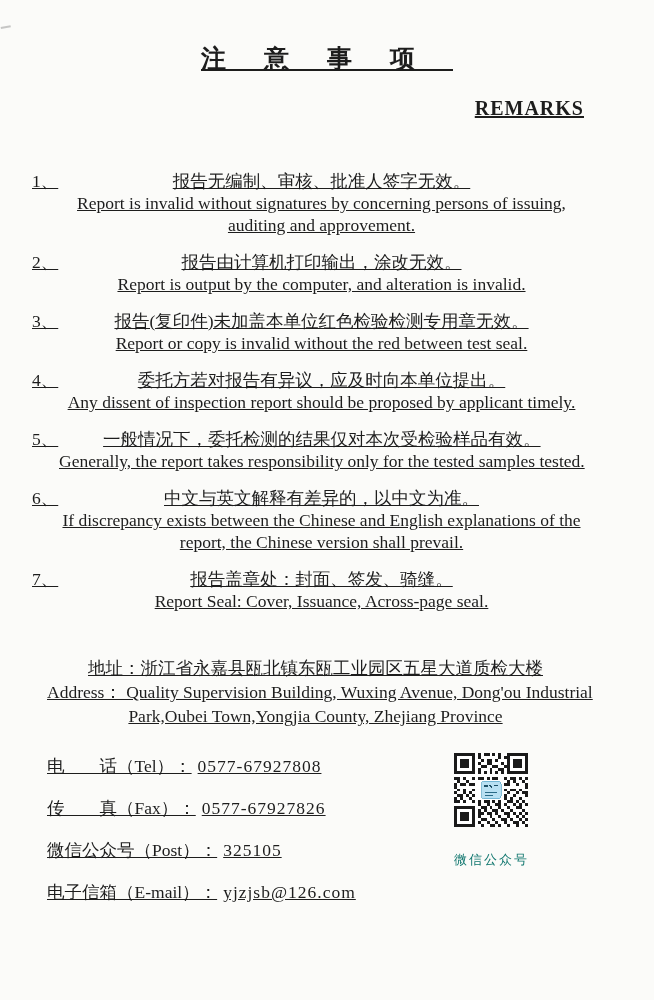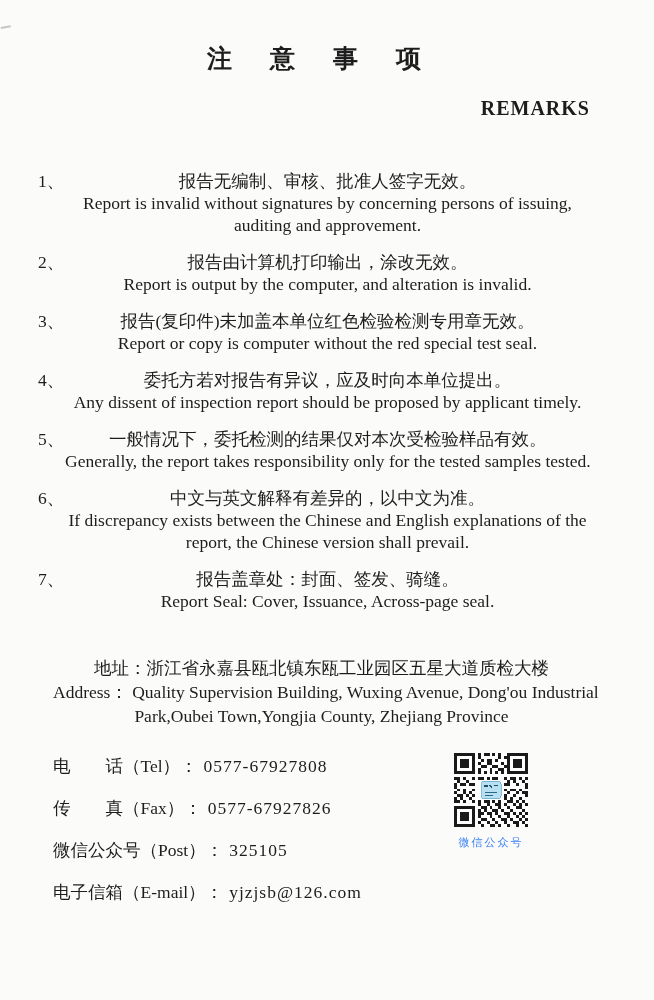--- a/index.html
+++ b/index.html
@@ -6,42 +6,42 @@
   body{
     width:654px;height:1000px;position:relative;overflow:hidden;
     background:#fbfbf9;
     font-family:"Liberation Serif","DejaVu Serif",serif;
     color:#1d1d1d;
   }
   .scan-artifact{
     position:absolute;left:1px;top:26px;width:10px;height:3px;
     border-top:2px solid #9a9a9a;transform:rotate(-10deg);opacity:.55;
   }
-  .column{position:absolute;left:38px;top:0;width:552px;}
+  .column{position:absolute;left:32px;top:0;width:552px;text-decoration:underline;}
   .title-zh{
     margin:44px 0 0 0;text-align:center;white-space:nowrap;
     font-size:25px;font-weight:bold;line-height:30px;
     letter-spacing:38px;margin-right:-38px;
   }
   .title-en{
     margin:22px 0 0 0;text-align:right;white-space:nowrap;
     font-size:20px;font-weight:bold;line-height:24px;letter-spacing:1px;
   }
   .remarks-list{margin-top:50px;}
   .remark-item{display:flex;margin-bottom:15px;font-size:17.5px;line-height:22px;}
   .remark-item .num{flex:none;width:27px;white-space:nowrap;}
   .remark-item .body{flex:1;}
   .zh-line,.en-line{white-space:nowrap;text-align:center;}
   .address-block{margin-top:44px;padding-left:15px;font-size:17.5px;line-height:24px;}
   .contact-block{margin-top:28px;padding-left:15px;font-size:17.5px;}
   .contact-row{line-height:20px;margin-bottom:22px;white-space:nowrap;}
   .contact-value{margin-left:6px;letter-spacing:1px;}
   .qr-wrap{position:absolute;left:454px;top:753px;width:74px;text-align:center;}
   .qr-wrap svg{display:block;width:74px;height:74px;}
-  .qr-caption{margin-top:8px;font-size:11px;letter-spacing:2px;color:#3b82f6;white-space:nowrap;}
+  .qr-caption{margin-top:24px;font-size:13px;letter-spacing:2px;color:#0f766e;white-space:nowrap;}
 </style>
 </head>
 <body>
 
 <div class="scan-artifact"></div>
 
 <div class="column">
 
   <div class="title-zh">注意事项</div>
   <div class="title-en">REMARKS</div>
@@ -62,21 +62,21 @@
       <div class="body">
         <div class="zh-line">报告由计算机打印输出，涂改无效。</div>
         <div class="en-line">Report is output by the computer, and alteration is invalid.</div>
       </div>
     </div>
 
     <div class="remark-item">
       <span class="num">3、</span>
       <div class="body">
         <div class="zh-line">报告(复印件)未加盖本单位红色检验检测专用章无效。</div>
-        <div class="en-line">Report or copy is computer without the red special test seal.</div>
+        <div class="en-line">Report or copy is invalid without the red between test seal.</div>
       </div>
     </div>
 
     <div class="remark-item">
       <span class="num">4、</span>
       <div class="body">
         <div class="zh-line">委托方若对报告有异议，应及时向本单位提出。</div>
         <div class="en-line">Any dissent of inspection report should be proposed by applicant timely.</div>
       </div>
     </div>

